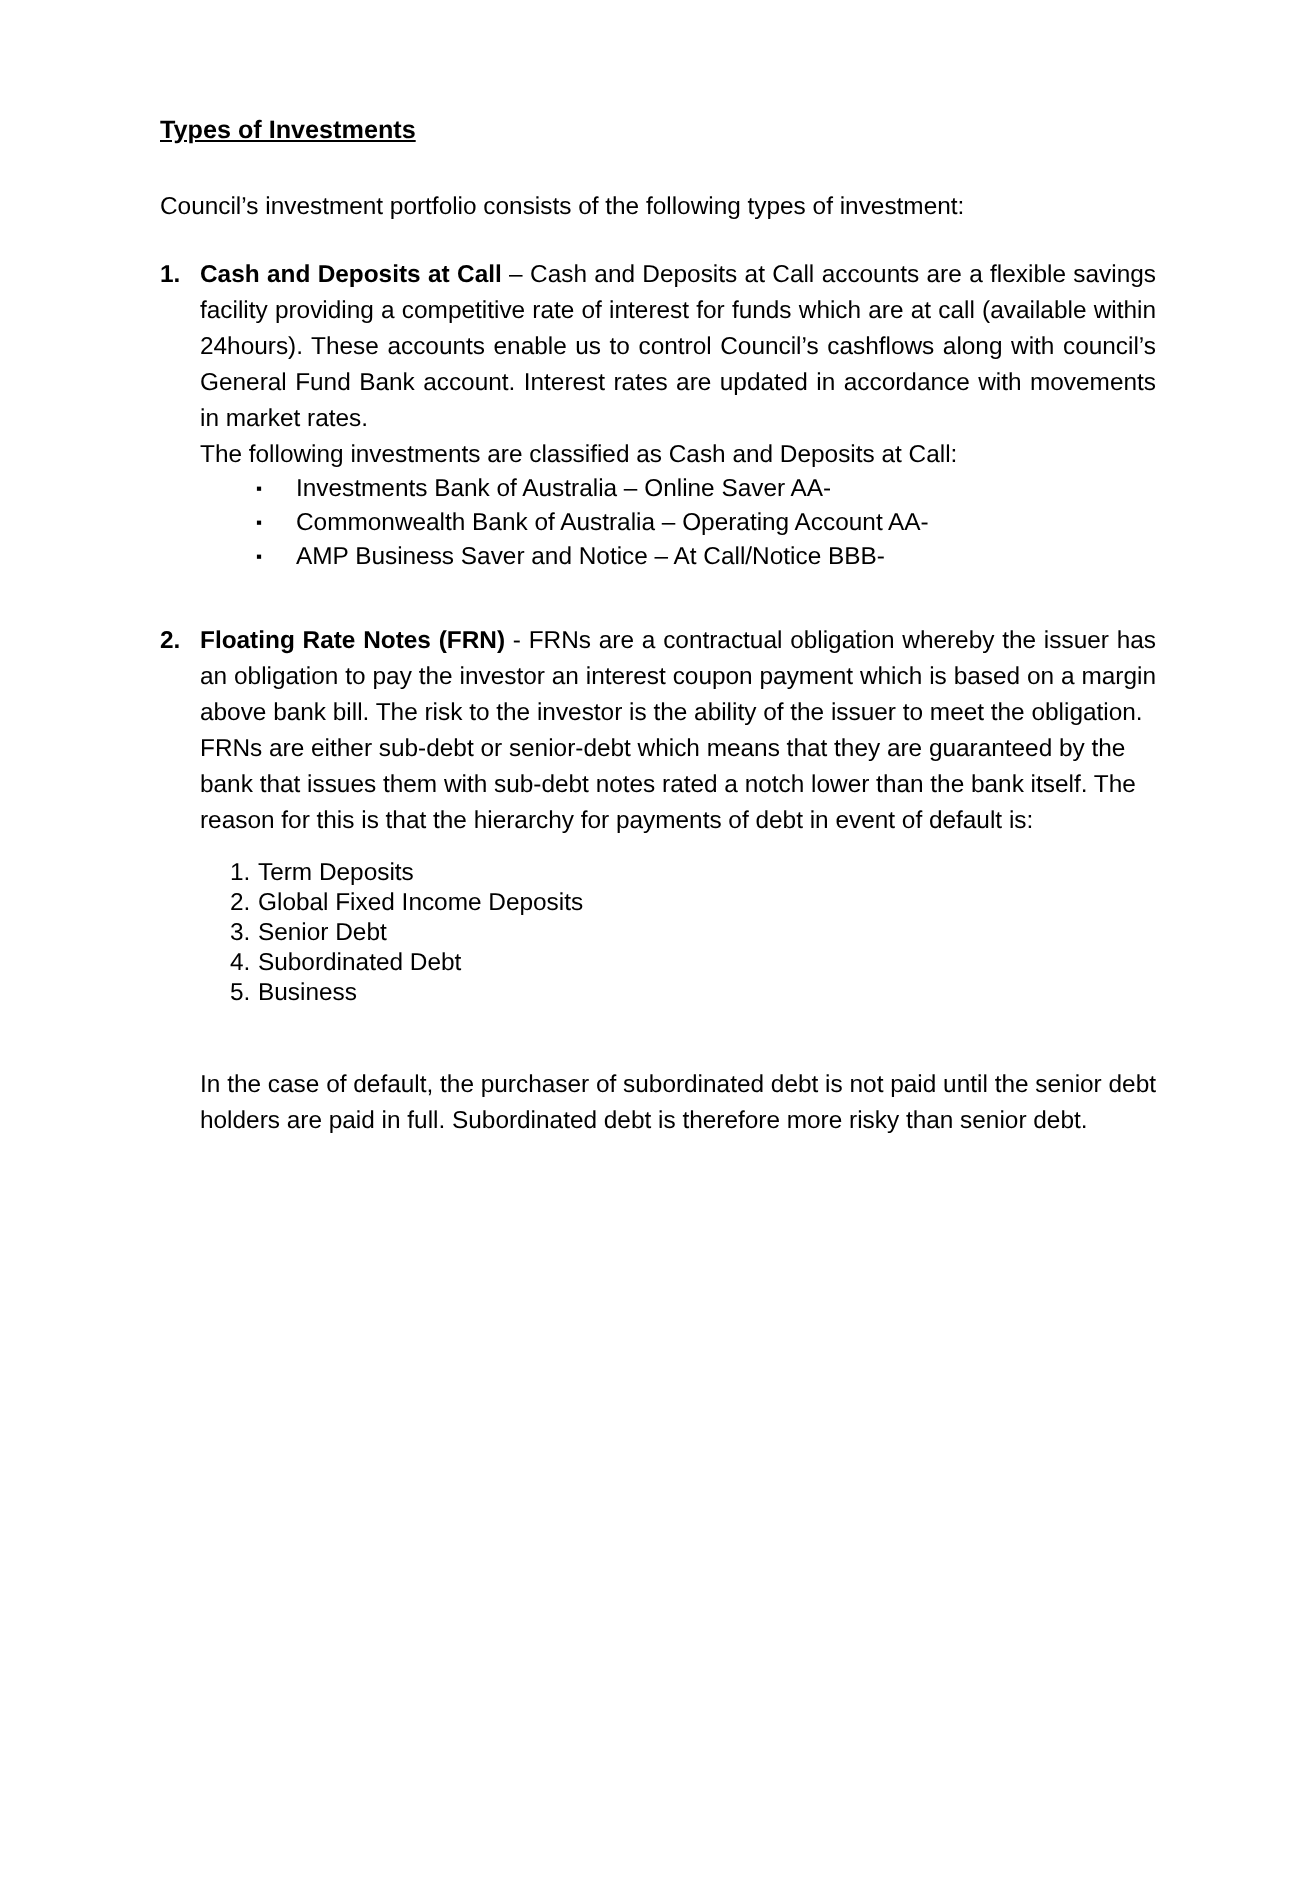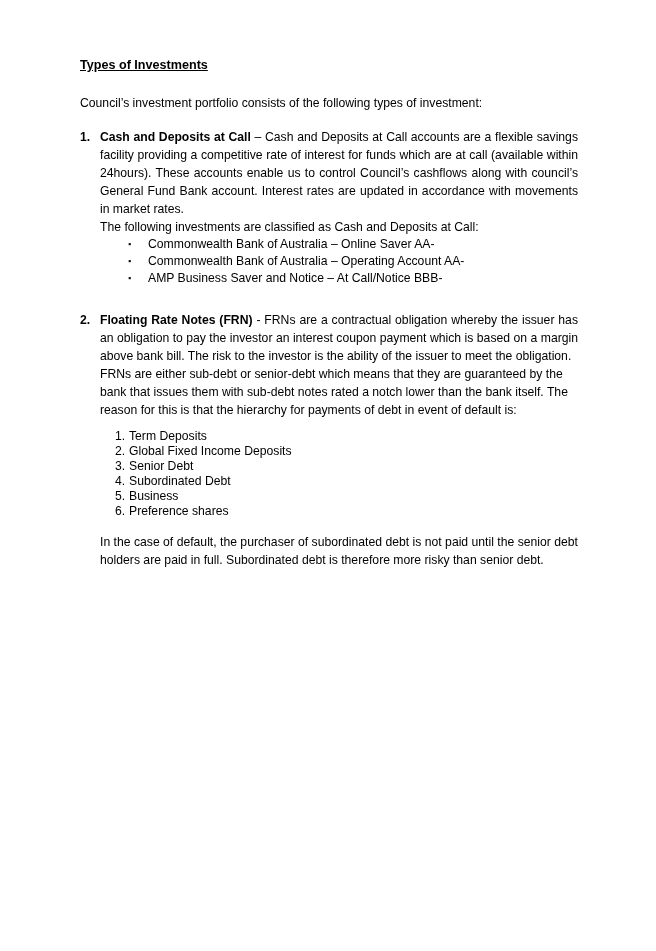--- a/index.html
+++ b/index.html
@@ -57,52 +57,51 @@
   .item2 { margin-top: 24px; }
   .sublist {
     margin-top: 10px;
     line-height: 15px;
   }
   .subrow { padding-left: 15px; }
   .subnum {
     display: inline-block;
     min-width: 14px;
   }
-  .closing { margin-top: 14px; }
+  .closing { margin-top: 29px; }
 </style>
 </head>
 <body>
 
 <div class="page">
 
   <h1 class="title">Types of Investments</h1>
 
   <p class="intro">Council’s investment portfolio consists of the following types of investment:</p>
 
   <div class="item">
     <span class="num">1.</span>
     <div class="just"><span class="bold">Cash and Deposits at Call</span><span> – </span><span>Cash and Deposits at Call accounts are a flexible savings facility providing a competitive rate of interest for funds which are at call (available within 24hours). These accounts enable us to control Council’s cashflows along with council’s General Fund Bank account. Interest rates are updated in accordance with movements in market rates.</span></div>
     <div>The following investments are classified as Cash and Deposits at Call:</div>
     <div class="bullets">
-      <div class="bullet-row"><span class="bullet-marker">▪</span><span>Commonwealth Bank of Australia – Online Saver AA-</span></div>
+      <div class="bullet-row"><span class="bullet-marker">▪</span><span>Investments Bank of Australia – Online Saver AA-</span></div>
       <div class="bullet-row"><span class="bullet-marker">▪</span><span>Commonwealth Bank of Australia – Operating Account AA-</span></div>
       <div class="bullet-row"><span class="bullet-marker">▪</span><span>AMP Business Saver and Notice – At Call/Notice BBB-</span></div>
     </div>
   </div>
 
   <div class="item item2">
     <span class="num">2.</span>
     <div class="just"><span class="bold">Floating Rate Notes (FRN)</span><span> - </span><span>FRNs are a contractual obligation whereby the issuer has an obligation to pay the investor an interest coupon payment which is based on a margin above bank bill. The risk to the investor is the ability of the issuer to meet the obligation.</span></div>
     <div>FRNs are either sub-debt or senior-debt which means that they are guaranteed by the bank that issues them with sub-debt notes rated a notch lower than the bank itself. The reason for this is that the hierarchy for payments of debt in event of default is:</div>
 
     <div class="sublist">
       <div class="subrow"><span class="subnum">1.</span><span>Term Deposits</span></div>
       <div class="subrow"><span class="subnum">2.</span><span>Global Fixed Income Deposits</span></div>
       <div class="subrow"><span class="subnum">3.</span><span>Senior Debt</span></div>
       <div class="subrow"><span class="subnum">4.</span><span>Subordinated Debt</span></div>
       <div class="subrow"><span class="subnum">5.</span><span>Business</span></div>
-      <div class="subrow"><span class="subnum">6.</span><span>Preference shares</span></div>
     </div>
 
     <div class="just closing">In the case of default, the purchaser of subordinated debt is not paid until the senior debt holders are paid in full. Subordinated debt is therefore more risky than senior debt.</div>
   </div>
 
 </div>
 
 </body></html>

